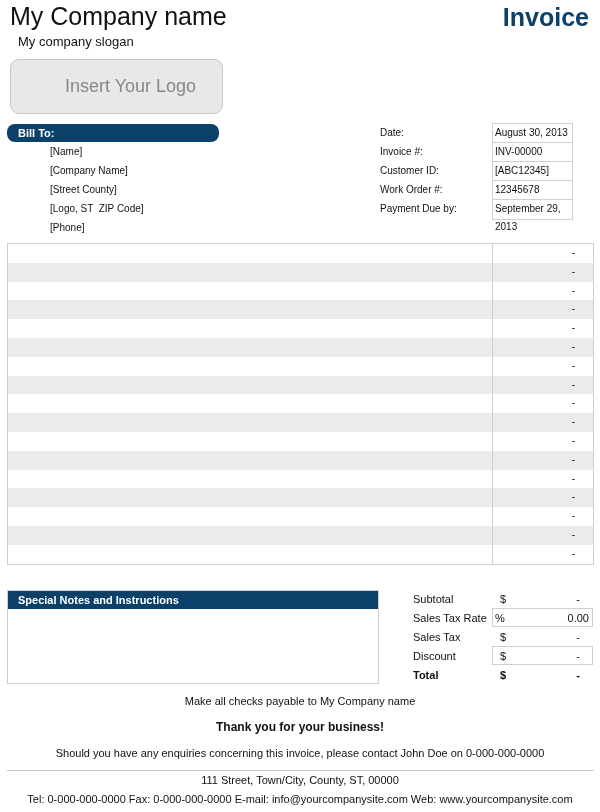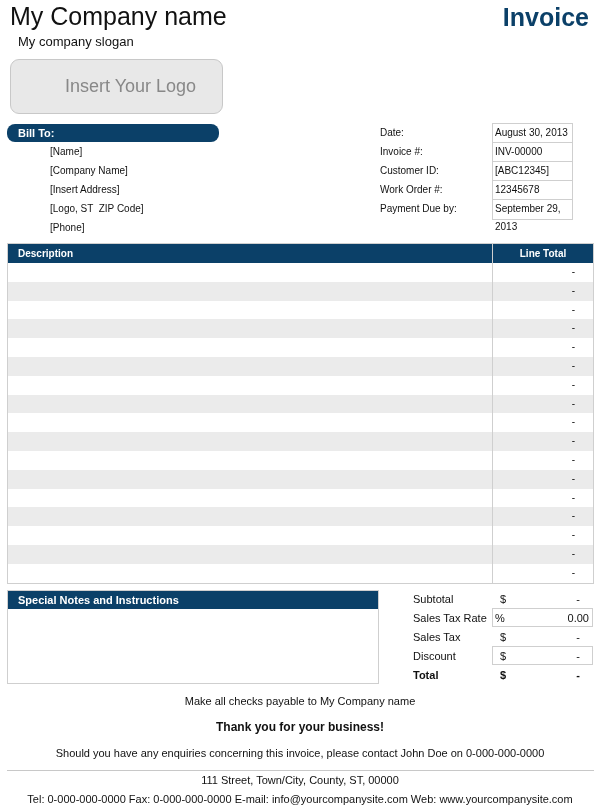--- a/index.html
+++ b/index.html
@@ -41,43 +41,39 @@
 <div class="abs company-name">My Company name</div>
 <div class="abs slogan">My company slogan</div>
 <div class="abs invoice-title">Invoice</div>
 <div class="abs logo-box">
   <span>Insert Your Logo</span>
 </div>
 
 <div class="abs bill-to-header">Bill To:</div>
 <div class="abs bill-line" style="top:146px">[Name]</div>
 <div class="abs bill-line" style="top:165px">[Company Name]</div>
-<div class="abs bill-line" style="top:184px">[Insert Address]</div>
+<div class="abs bill-line" style="top:184px">[Street County]</div>
 <div class="abs bill-line" style="top:203px; white-space:pre">[Logo, ST  ZIP Code]</div>
 <div class="abs bill-line" style="top:222px">[Phone]</div>
 
 <div class="abs meta-label" style="top:127px">Date:</div>
 <div class="abs meta-label" style="top:146px">Invoice #:</div>
 <div class="abs meta-label" style="top:165px">Customer ID:</div>
 <div class="abs meta-label" style="top:184px">Work Order #:</div>
 <div class="abs meta-label" style="top:203px">Payment Due by:</div>
 
 <div class="abs meta-table">
   <div class="meta-cell">August 30, 2013</div>
   <div class="meta-cell">INV-00000</div>
   <div class="meta-cell">[ABC12345]</div>
   <div class="meta-cell">12345678</div>
   <div class="meta-cell">September 29, 2013</div>
 </div>
 
 <div class="abs items">
-  <div class="items-head">
-    <div class="desc">Description</div>
-    <div class="lt">Line Total</div>
-  </div>
   <div id="rows">
       <div class="items-row" style="background: rgb(255, 255, 255);">
         <div class="desc"></div>
         <div class="lt">-</div>
       </div>
       <div class="items-row" style="background: rgb(235, 235, 235);">
         <div class="desc"></div>
         <div class="lt">-</div>
       </div>
       <div class="items-row" style="background: rgb(255, 255, 255);">

